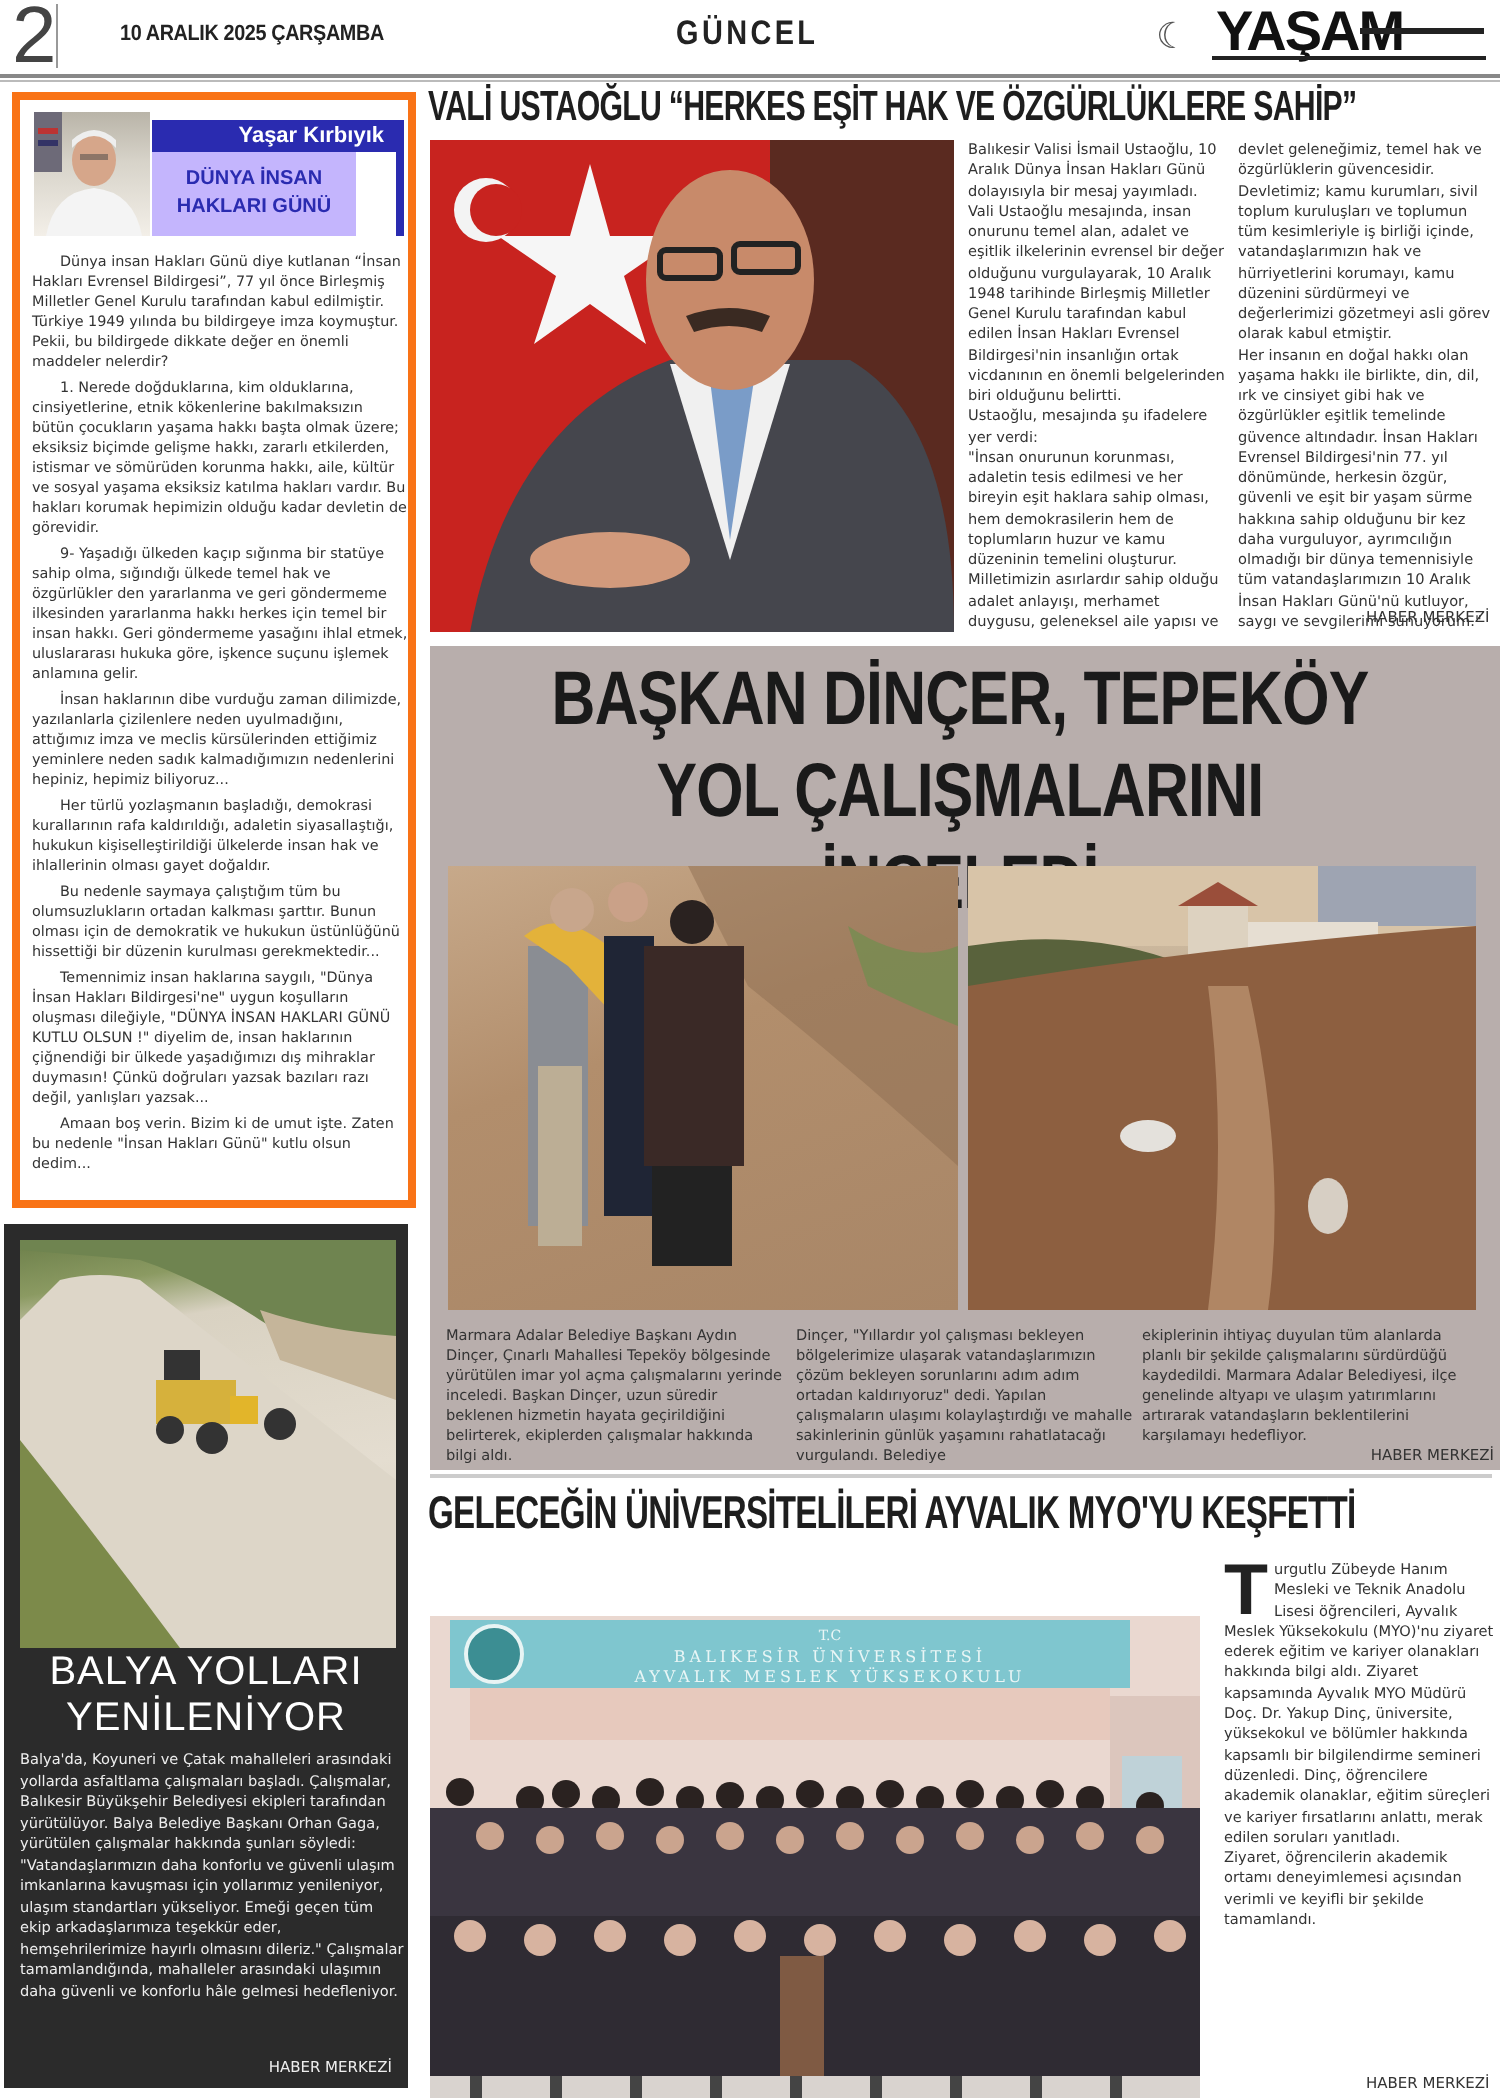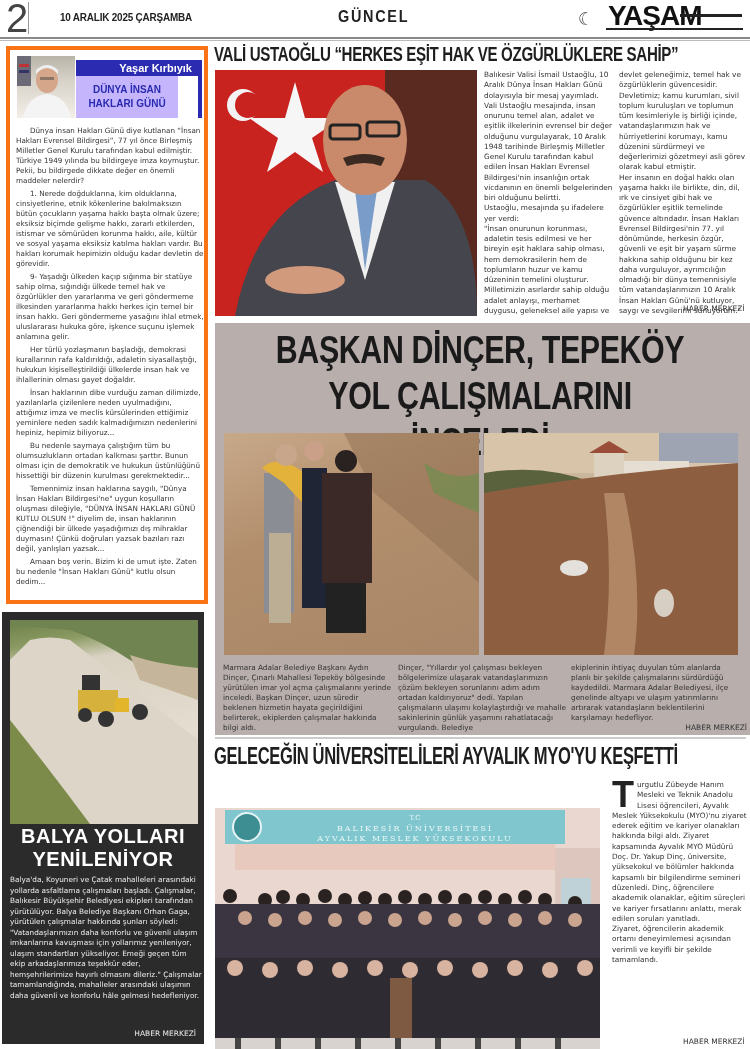--- a/index.html
+++ b/index.html
@@ -23,21 +23,21 @@
 #colphoto{left:7px;top:6px;width:58px;height:62px;background:linear-gradient(180deg,#b9b4a8 0%,#d7d3c9 40%,#f3efe8 100%);overflow:hidden}
 #colname-bar{left:66px;top:10px;width:122px;height:16px;background:#2a2bb0;color:#fff;font-family:"Liberation Sans",sans-serif;font-weight:bold;font-size:11px;text-align:right;padding-right:6px;line-height:16px}
 #coltitle{left:66px;top:26px;width:102px;height:42px;background:#c4b5fd;color:#2a2bb0;font-family:"Liberation Sans",sans-serif;font-weight:bold;font-size:10px;text-align:center;line-height:14px;padding-top:7px;transform-origin:center}
 #coltitle span{display:block}
 #colbar-side{left:188px;top:10px;width:4px;height:58px;background:#2a2bb0}
 #coltext{left:6px;top:76px;width:188px;font-size:7.2px;line-height:10px;color:#333;text-align:left}
 #coltext p{text-indent:14px;margin-bottom:3px}
 
 #balya{left:2px;top:612px;width:202px;height:432px;background:#2b2b2b}
 #balyaimg{left:8px;top:8px;width:188px;height:204px;background:linear-gradient(170deg,#6c7f4a 0%,#8b9a62 12%,#d9d2c2 22%,#e4ddd0 60%,#cfc6b5 100%);overflow:hidden}
-#balya-title{left:0;top:213px;width:202px;text-align:center;color:#fff;font-family:"Liberation Sans",sans-serif;font-weight:bold;font-size:20px;line-height:23px;letter-spacing:.5px}
+#balya-title{left:0;top:213px;width:202px;text-align:center;color:#fff;font-family:"Liberation Sans",sans-serif;font-weight:normal;font-size:20px;line-height:23px;letter-spacing:.5px}
 #balya-text{left:8px;top:263px;width:192px;color:#eee;font-size:7.3px;line-height:10.5px}
 #balya-src{right:8px;bottom:6px;color:#eee;font-size:7.5px}
 
 #vali-title{left:214px;top:40px;width:532px;font-family:"Liberation Sans",sans-serif;font-weight:bold;font-size:21px;color:#1e1e1e;white-space:nowrap;transform:scaleX(.72);transform-origin:left;letter-spacing:-.5px;line-height:28px}
 #valiphoto{left:215px;top:70px;width:262px;height:246px;overflow:hidden;background:#6b2a1e}
 .vtext{font-size:7.3px;line-height:10.25px;color:#333}
 #vali-col1{left:484px;top:70px;width:130px}
 #vali-col2{left:619px;top:70px;width:130px}
 #vali-src{left:683px;top:304px;font-size:7.5px;color:#333}
 
@@ -91,22 +91,22 @@
   <div id="colname-bar" class="abs">Yaşar Kırbıyık</div>
   <div id="coltitle" class="abs">
     <span>DÜNYA İNSAN</span>
     <span>HAKLARI GÜNÜ</span>
   </div>
   <div id="colbar-side" class="abs"></div>
   <div id="coltext" class="abs">
     <p>Dünya insan Hakları Günü diye kutlanan “İnsan Hakları Evrensel Bildirgesi”, 77 yıl önce Birleşmiş Milletler Genel Kurulu tarafından kabul edilmiştir. Türkiye 1949 yılında bu bildirgeye imza koymuştur. Pekii, bu bildirgede dikkate değer en önemli maddeler nelerdir?</p>
     <p>1. Nerede doğduklarına, kim olduklarına, cinsiyetlerine, etnik kökenlerine bakılmaksızın bütün çocukların yaşama hakkı başta olmak üzere; eksiksiz biçimde gelişme hakkı, zararlı etkilerden, istismar ve sömürüden korunma hakkı, aile, kültür ve sosyal yaşama eksiksiz katılma hakları vardır. Bu hakları korumak hepimizin olduğu kadar devletin de görevidir.</p>
     <p>9- Yaşadığı ülkeden kaçıp sığınma bir statüye sahip olma, sığındığı ülkede temel hak ve özgürlükler den yararlanma ve geri göndermeme ilkesinden yararlanma hakkı herkes için temel bir insan hakkı. Geri göndermeme yasağını ihlal etmek, uluslararası hukuka göre, işkence suçunu işlemek anlamına gelir.</p>
+    <p>İnsan haklarının dibe vurduğu zaman dilimizde, yazılanlarla çizilenlere neden uyulmadığını, attığımız imza ve meclis kürsülerinden ettiğimiz yeminlere neden sadık kalmadığımızın nedenlerini hepiniz, hepimiz biliyoruz...</p>
     <p>Her türlü yozlaşmanın başladığı, demokrasi kurallarının rafa kaldırıldığı, adaletin siyasallaştığı, hukukun kişiselleştirildiği ülkelerde insan hak ve ihlallerinin olması gayet doğaldır.</p>
-    <p>İnsan haklarının dibe vurduğu zaman dilimizde, yazılanlarla çizilenlere neden uyulmadığını, attığımız imza ve meclis kürsülerinden ettiğimiz yeminlere neden sadık kalmadığımızın nedenlerini hepiniz, hepimiz biliyoruz...</p>
     <p>Bu nedenle saymaya çalıştığım tüm bu olumsuzlukların ortadan kalkması şarttır. Bunun olması için de demokratik ve hukukun üstünlüğünü hissettiği bir düzenin kurulması gerekmektedir...</p>
     <p>Temennimiz insan haklarına saygılı, "Dünya İnsan Hakları Bildirgesi'ne" uygun koşulların oluşması dileğiyle, "DÜNYA İNSAN HAKLARI GÜNÜ KUTLU OLSUN !" diyelim de, insan haklarının çiğnendiği bir ülkede yaşadığımızı dış mihraklar duymasın! Çünkü doğruları yazsak bazıları razı değil, yanlışları yazsak...</p>
     <p>Amaan boş verin. Bizim ki de umut işte. Zaten bu nedenle "İnsan Hakları Günü" kutlu olsun dedim...</p>
   </div>
 </div>
 
 <div id="balya" class="abs">
   <div id="balyaimg" class="abs">
     <svg width="188" height="204" viewBox="0 0 188 204">
       <path d="M0 0 H188 V50 Q150 60 120 40 Q90 20 60 10 L0 5Z" fill="#6f8450"></path>

